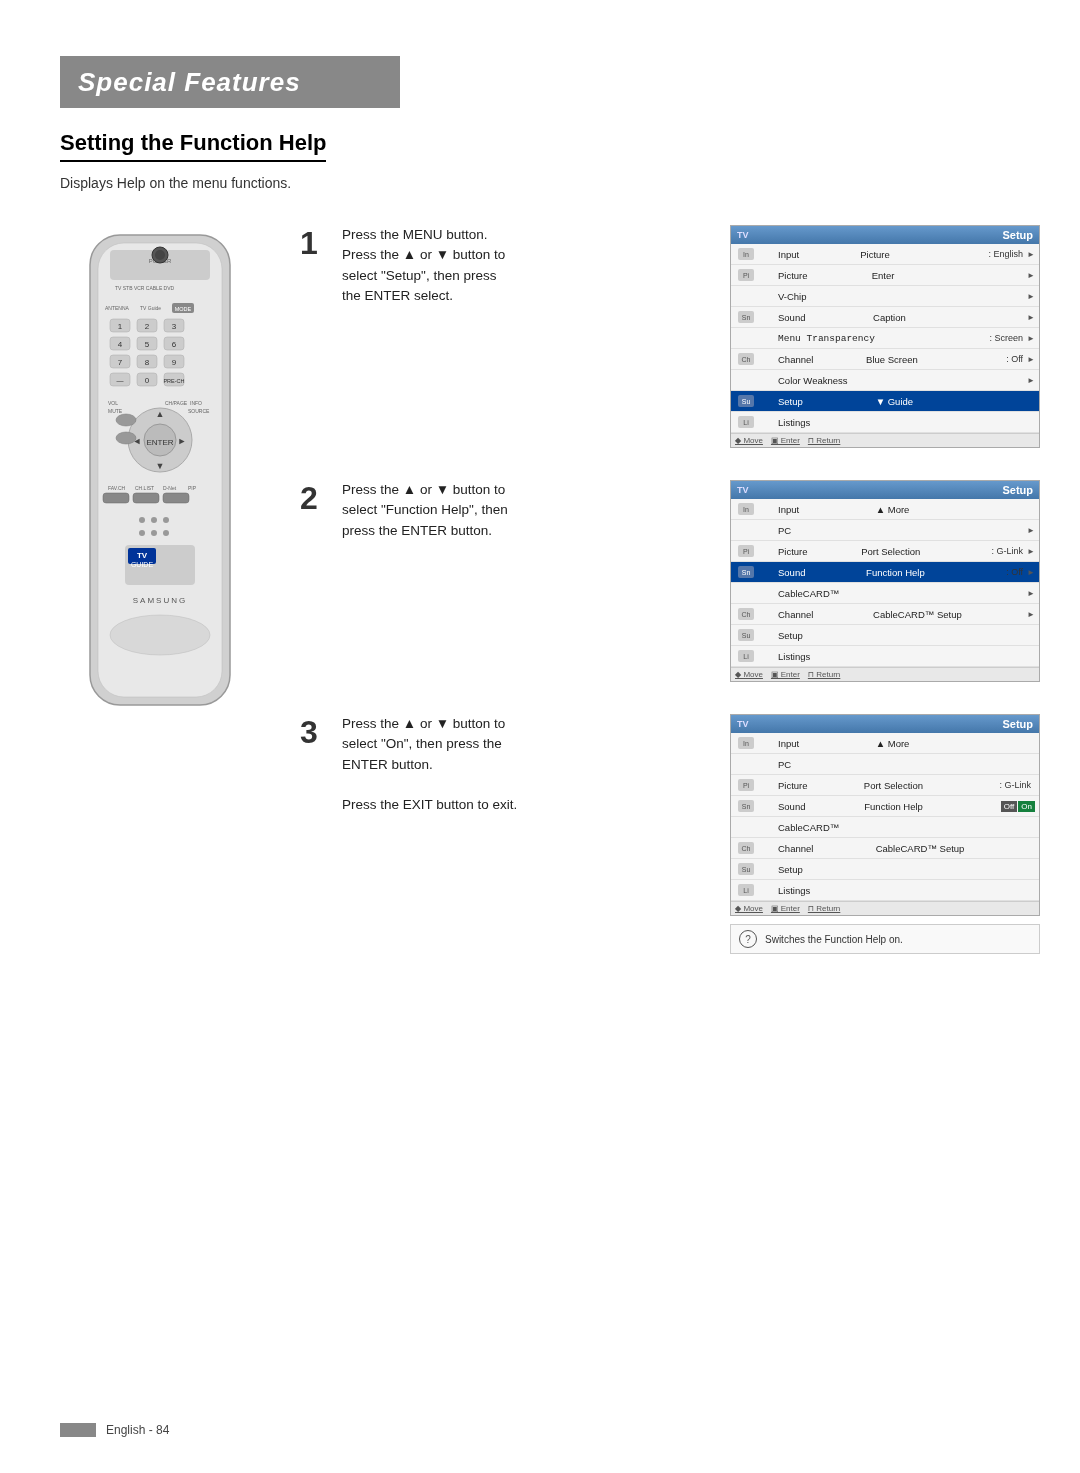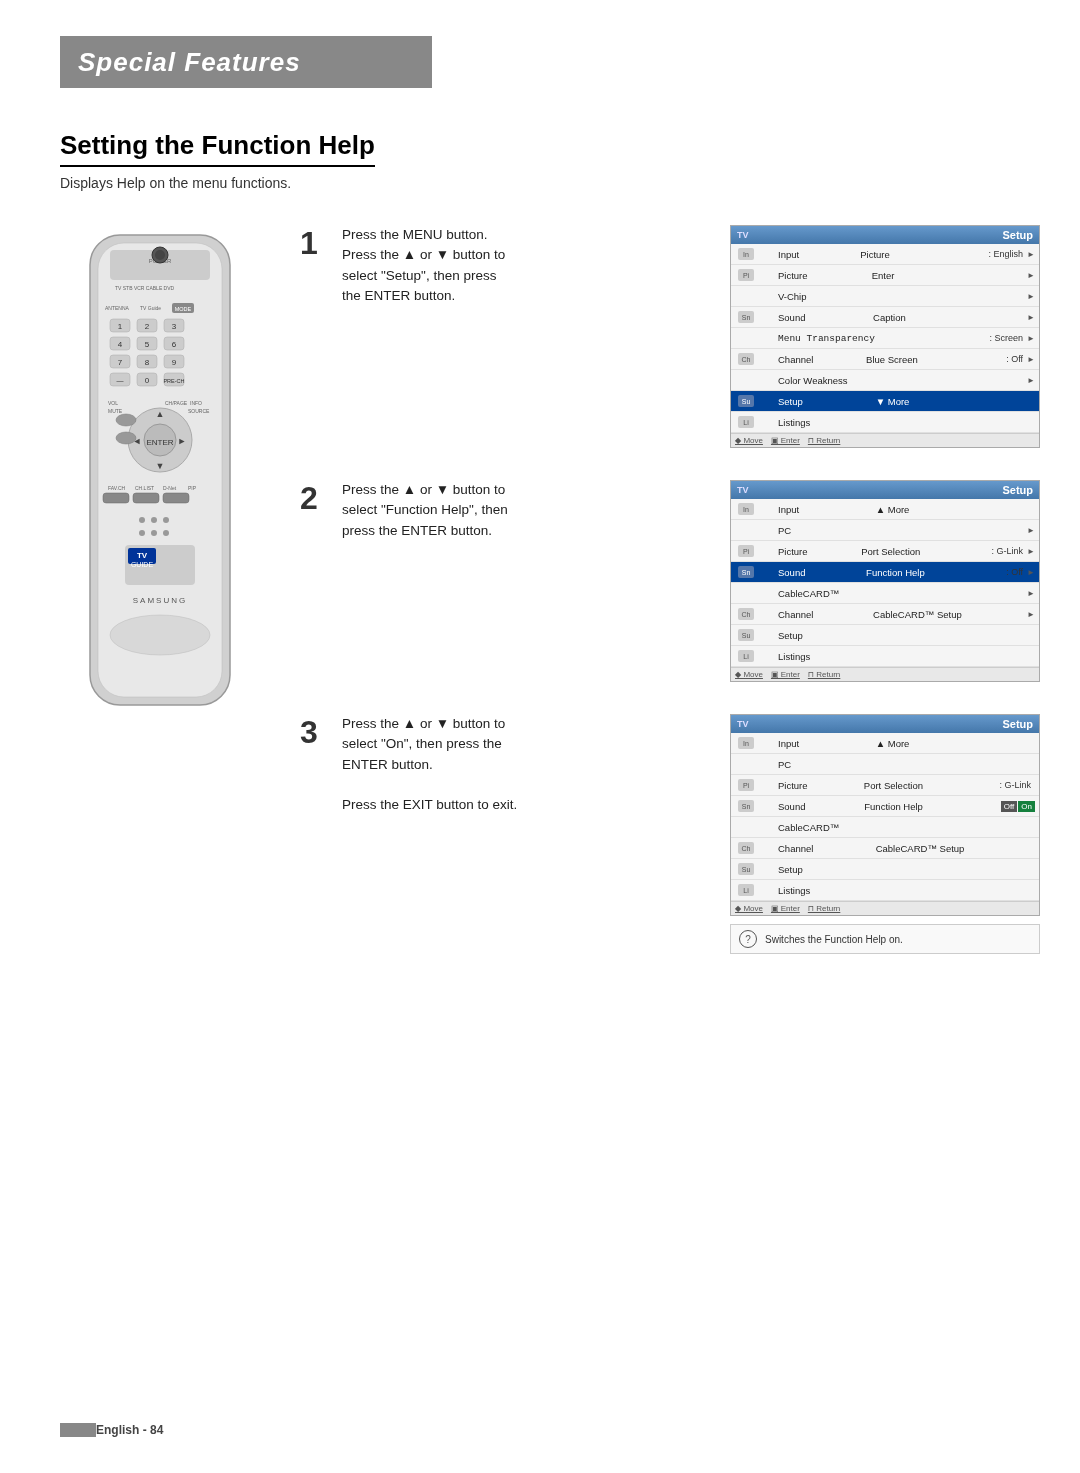--- a/index.html
+++ b/index.html
@@ -8,43 +8,43 @@
       height: 1473px;
       background: #ffffff;
       font-family: Arial, sans-serif;
       position: relative;
       overflow: hidden;
     }
 
     
     .header-banner {
       position: absolute;
-      top: 36px;
+      top: 56px;
       left: 60px;
-      width: 372px;
+      width: 340px;
       height: 52px;
       background: #888888;
       display: flex;
       align-items: center;
       padding-left: 18px;
     }
     .header-banner h1 {
       color: #ffffff;
       font-size: 26px;
       font-weight: bold;
       font-style: italic;
       letter-spacing: 1px;
     }
 
     
     .section-title {
       position: absolute;
       top: 130px;
       left: 60px;
-      font-size: 26px;
+      font-size: 22px;
       font-weight: bold;
       color: #000000;
       border-bottom: 2px solid #000;
       padding-bottom: 4px;
     }
 
     
     .description {
       position: absolute;
       top: 175px;
@@ -230,21 +230,21 @@
       flex-shrink: 0;
     }
 
     
     .page-footer {
       position: absolute;
       bottom: 36px;
       left: 60px;
       display: flex;
       align-items: center;
-      font-weight: bold;
+      gap: 10px;
     }
 
     .footer-bar {
       width: 36px;
       height: 14px;
       background: #888888;
     }
 
     .footer-text {
       font-size: 12px;
@@ -358,21 +358,21 @@
 
 <div class="steps-area">
 
   <div class="step" style="margin-bottom: 32px;">
     <div class="step-number">1</div>
     <div class="step-content">
       <div class="step-text">
         <span>Press the MENU button.</span><br>
         <span>Press the ▲ or ▼ button to</span><br>
         <span>select "Setup", then press</span><br>
-        <span>the ENTER button.</span>
+        <span>the ENTER select.</span>
       </div>
     </div>
 
     <div class="screen-mockup">
       <div class="screen-header">
         <span class="tv-label">TV</span>
         <span class="setup-label">Setup</span>
       </div>
       <div class="screen-body">
         <div class="menu-row">
@@ -430,21 +430,21 @@
               <div class="menu-icon-box" style="background:transparent;"></div>
             </div>
           <span class="menu-label" style="flex:3;">Color Weakness</span>
           <span class="menu-arrow">►</span>
         </div>
         <div class="menu-row highlighted">
           <div class="menu-icon">
               <div class="menu-icon-box" style="background:#5577aa;color:white;">Su</div>
             </div>
           <span class="menu-label">Setup</span>
-          <span class="menu-label" style="flex:2;">▼ More</span>
+          <span class="menu-label" style="flex:2;">▼ Guide</span>
         </div>
         <div class="menu-row">
           <div class="menu-icon">
               <div class="menu-icon-box">Li</div>
             </div>
           <span class="menu-label">Listings</span>
         </div>
       </div>
       <div class="screen-footer">
         <span>◆ Move</span>

